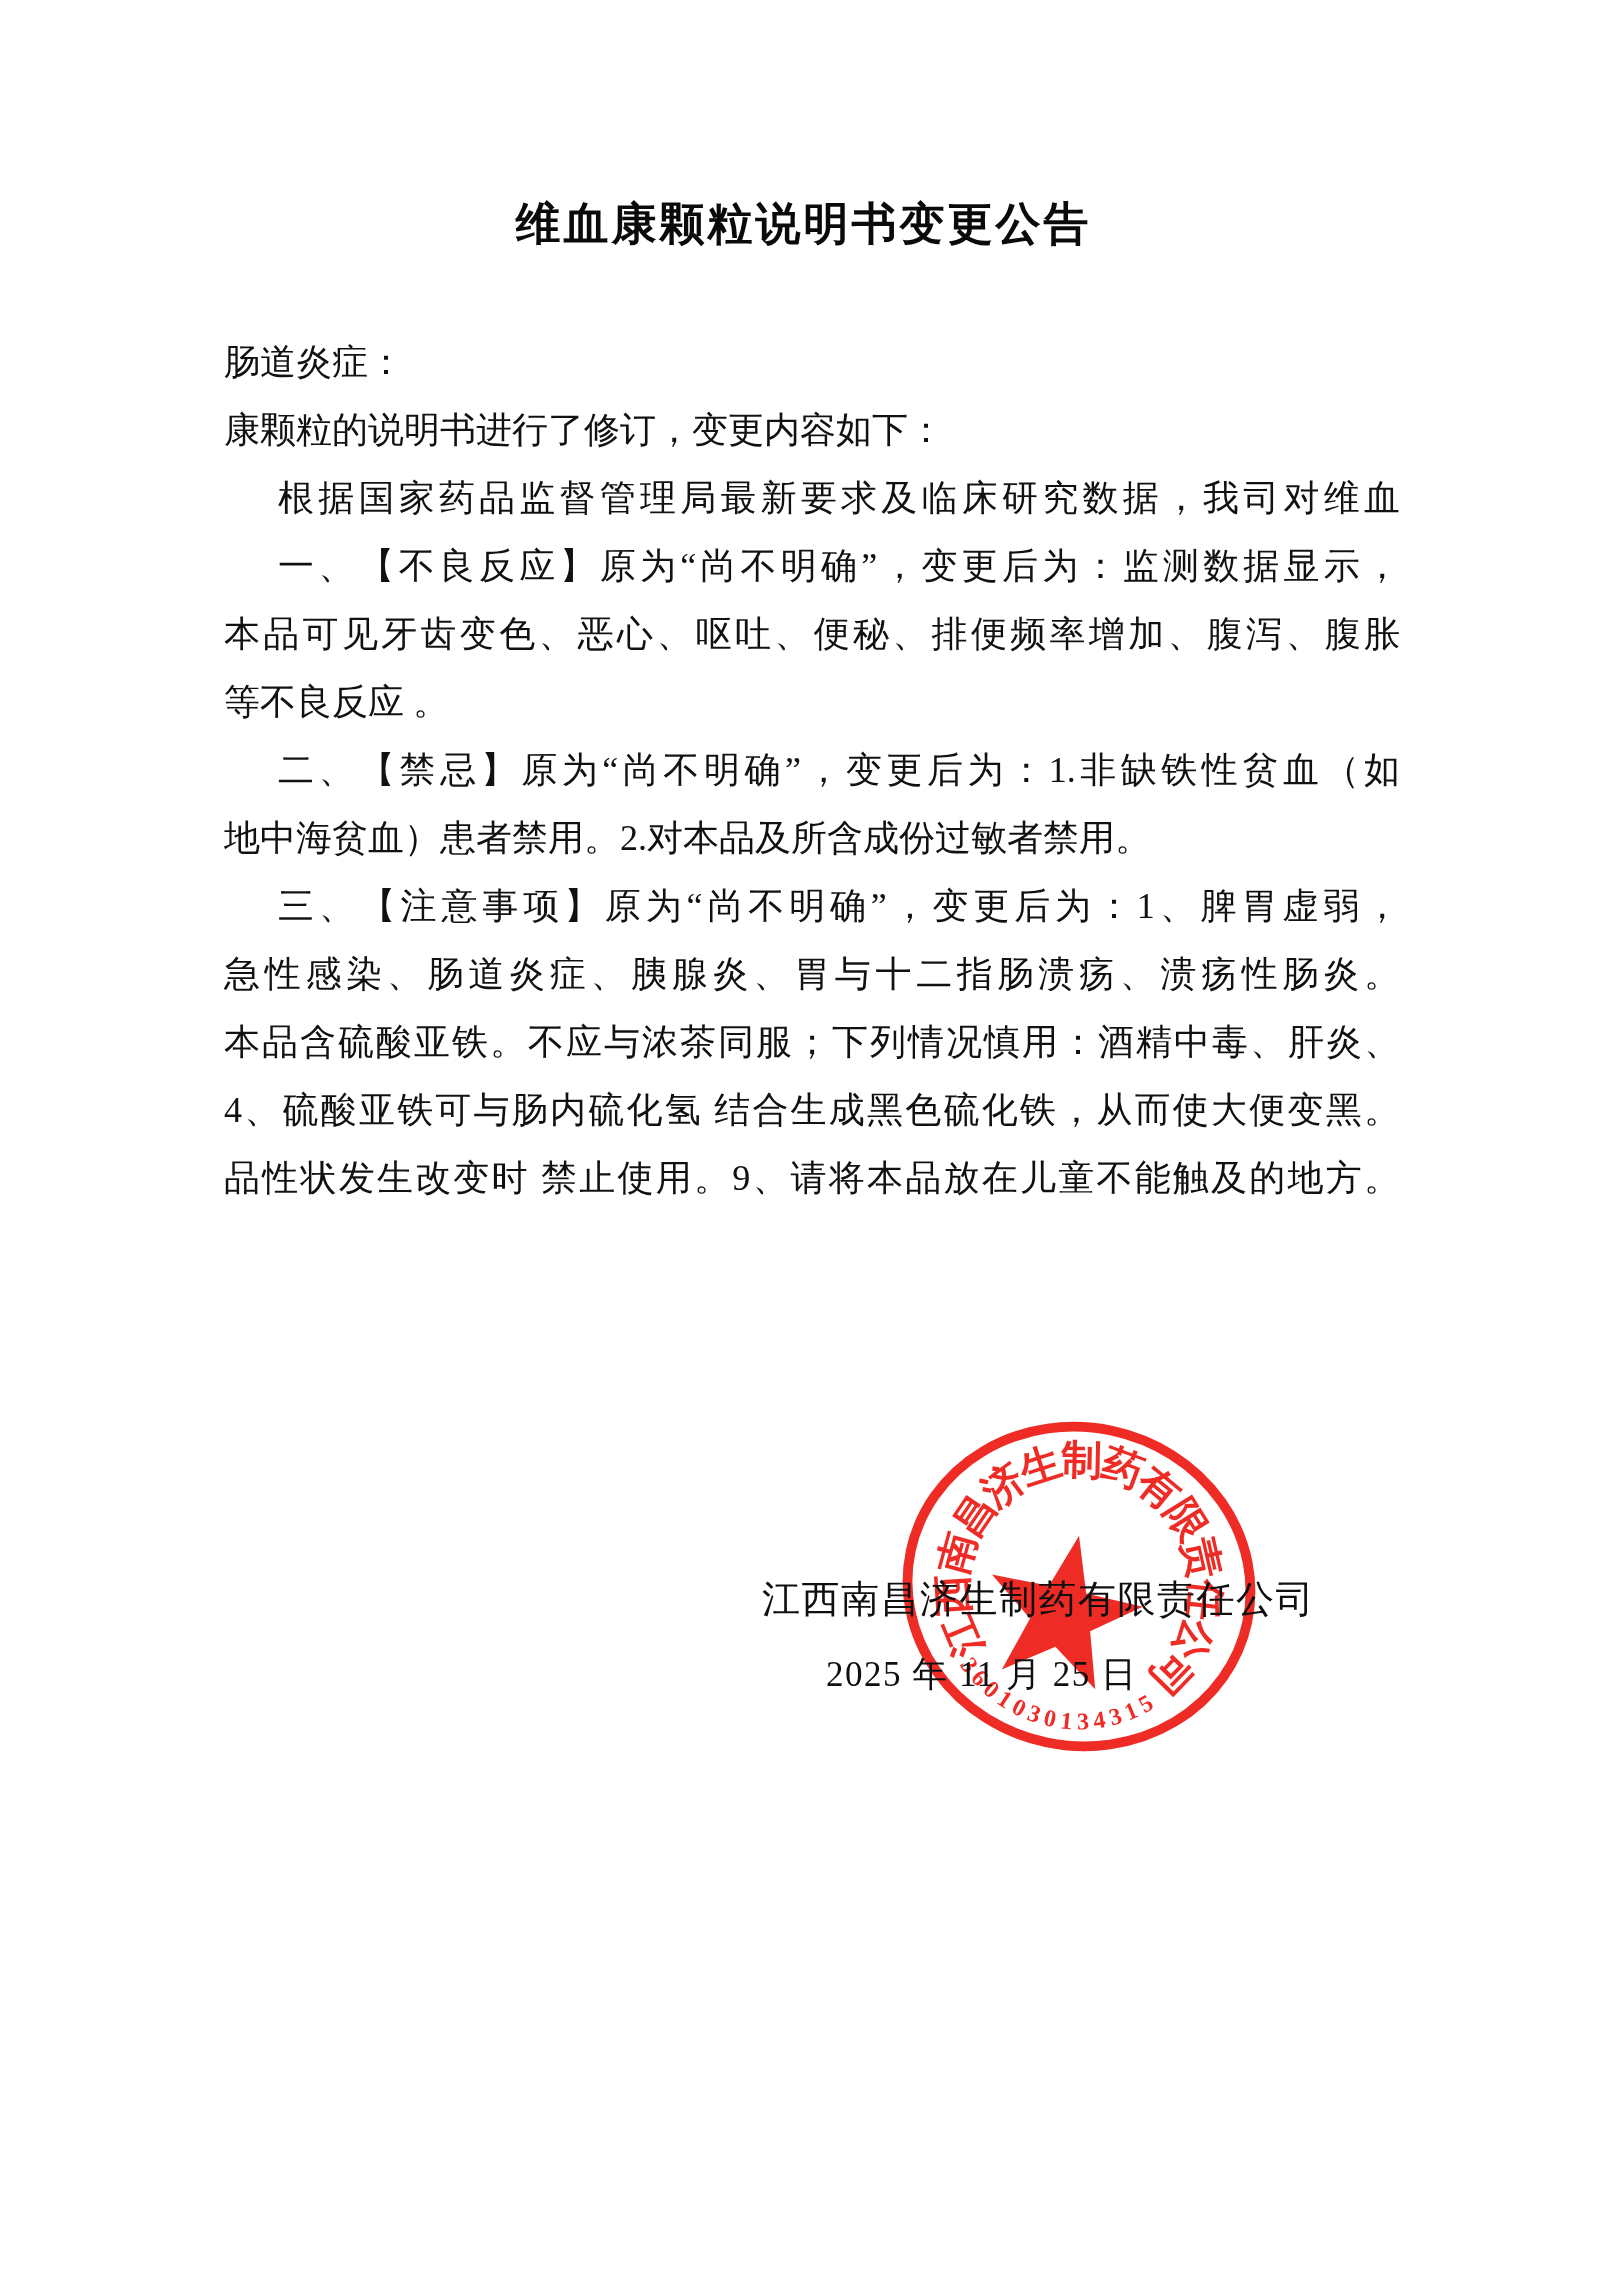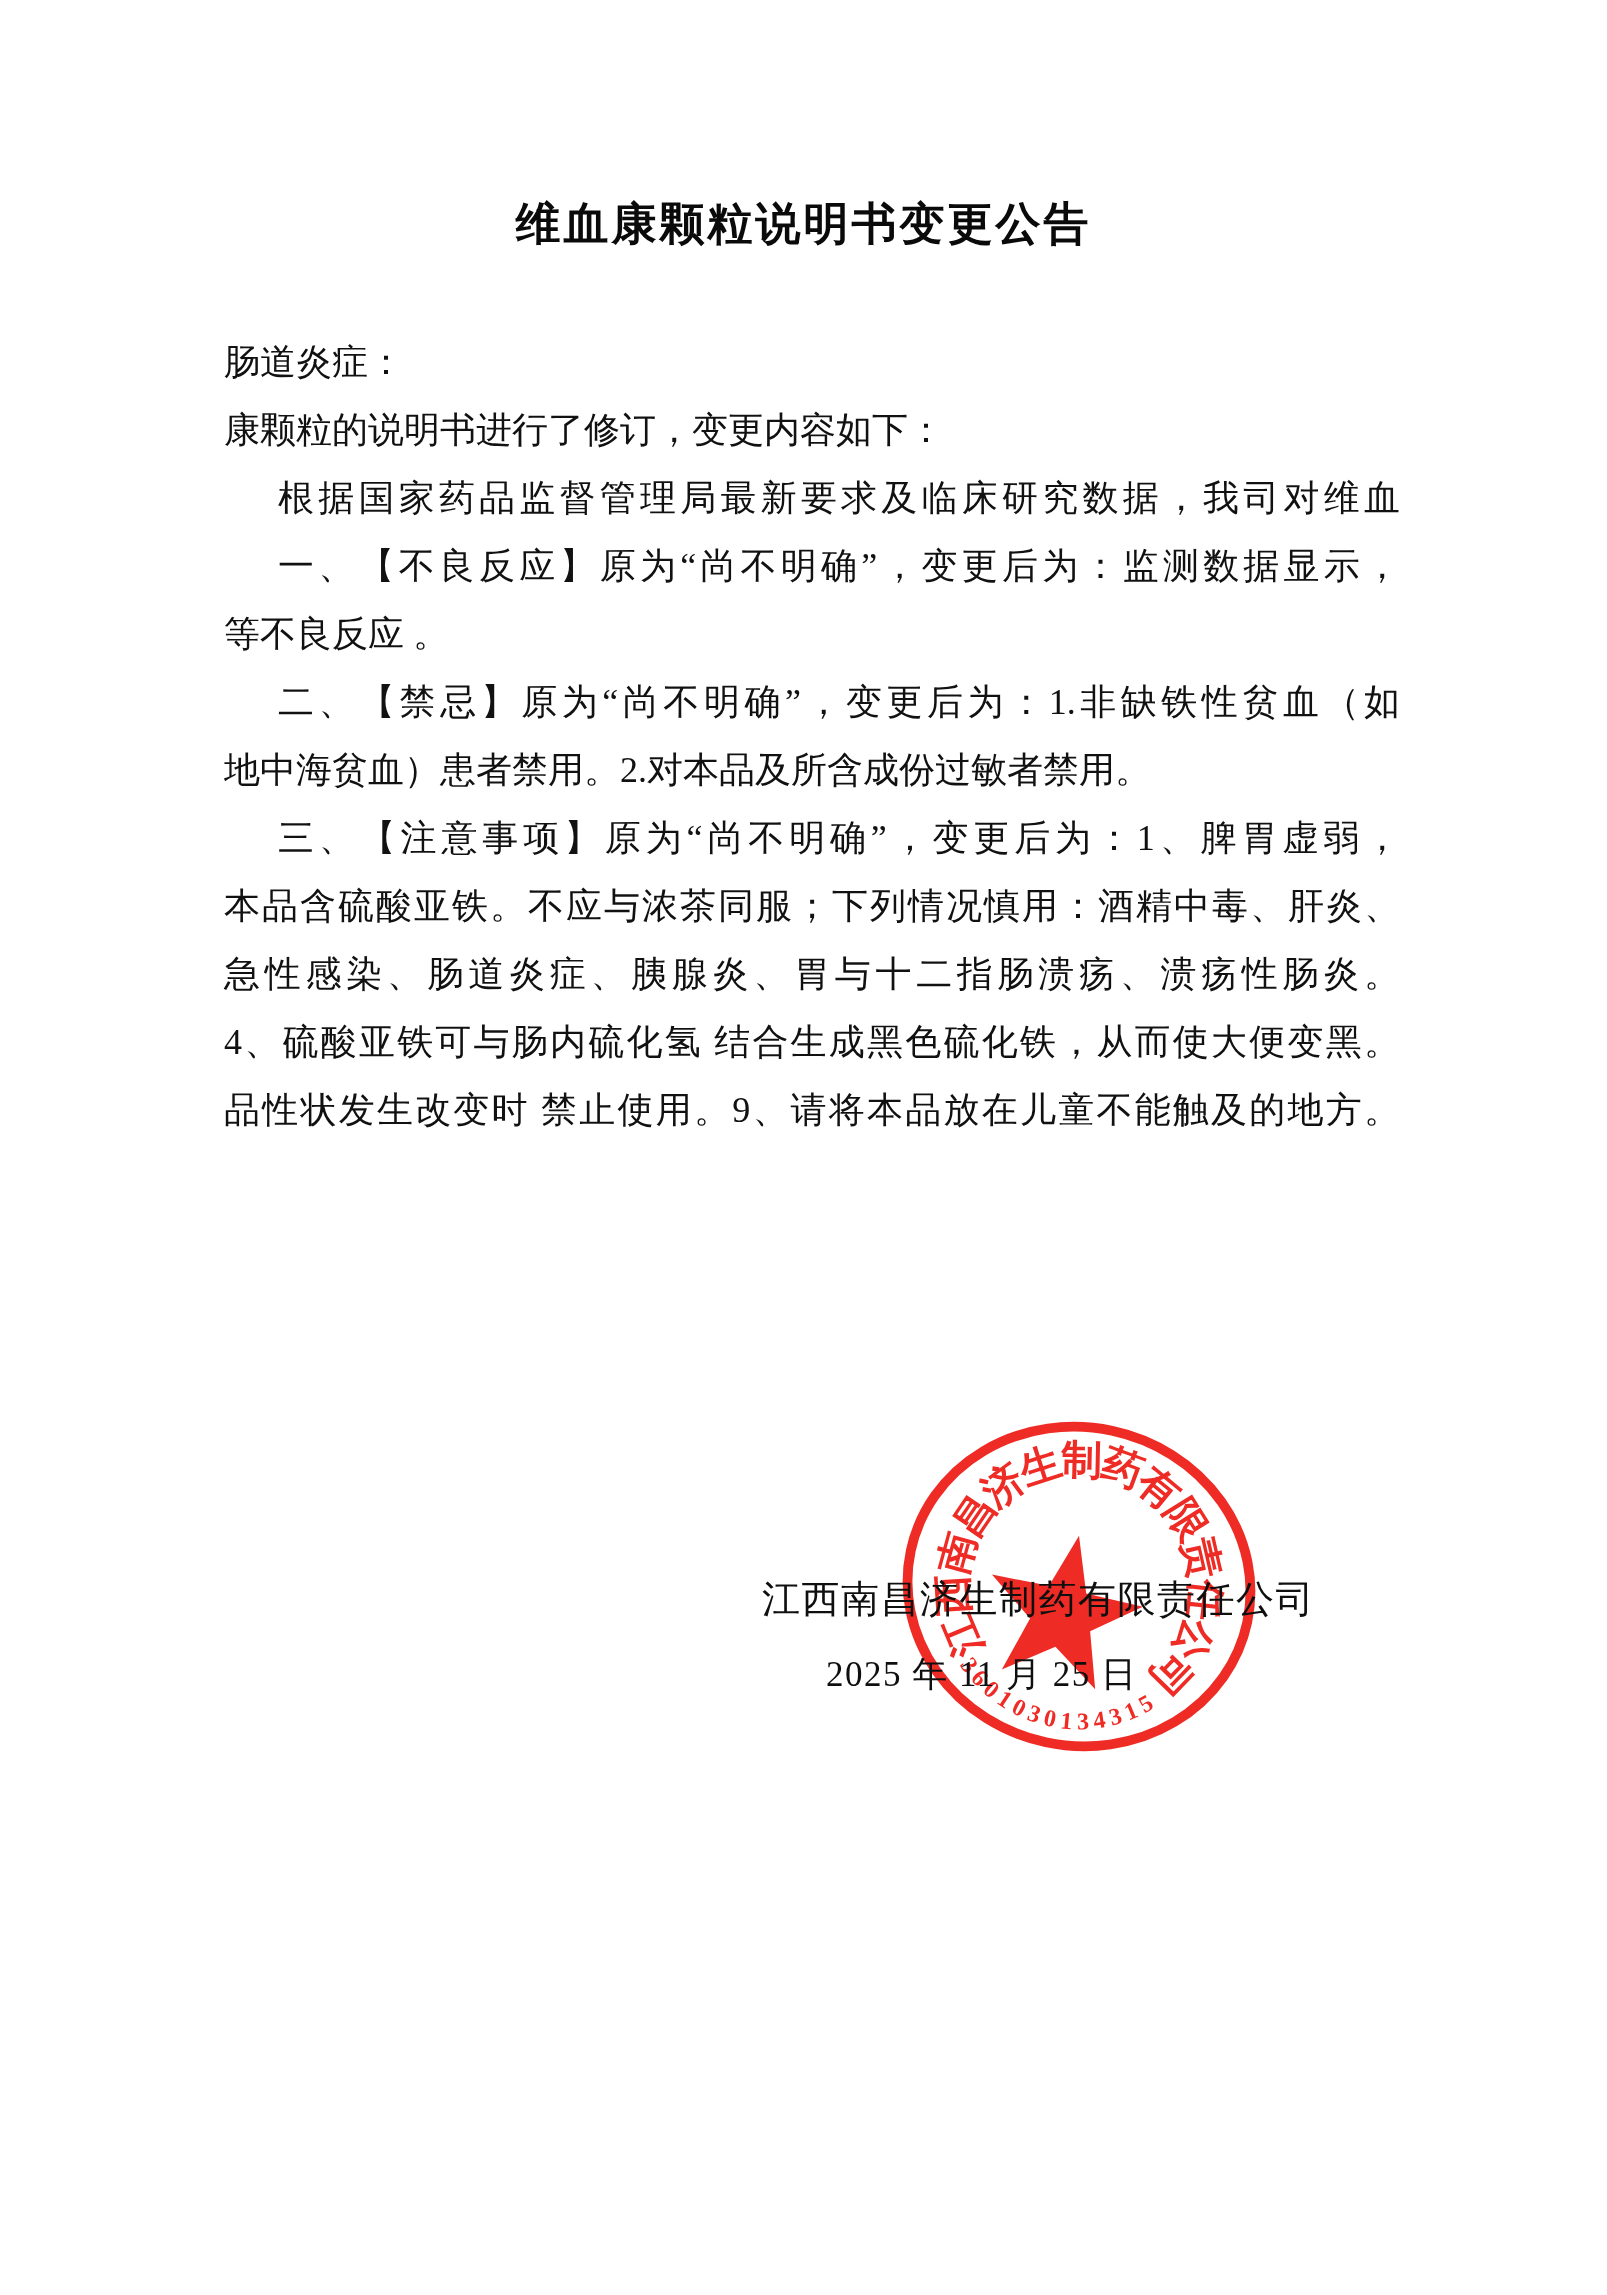--- a/index.html
+++ b/index.html
@@ -75,26 +75,27 @@
 
 <div id="sheet">
 
   <div class="doc-title">维血康颗粒说明书变更公告</div>
 
   <div class="body-text">
     <div class="line">肠道炎症：</div>
     <div class="line">康颗粒的说明书进行了修订，变更内容如下：</div>
     <div class="line indent fill">根据国家药品监督管理局最新要求及临床研究数据，我司对维血</div>
     <div class="line indent fill">一、【不良反应】原为“尚不明确”，变更后为：监测数据显示，</div>
+    <div class="line fill">本品可见牙齿变色、恶心、呕吐、便秘、排便频率增加、腹泻、腹胀</div>
     <div class="line">等不良反应 。</div>
     <div class="line indent fill">二、【禁忌】原为“尚不明确”，变更后为：1.非缺铁性贫血（如</div>
     <div class="line">地中海贫血）患者禁用。2.对本品及所含成份过敏者禁用。</div>
     <div class="line indent fill">三、【注意事项】原为“尚不明确”，变更后为：1、脾胃虚弱，</div>
+    <div class="line fill">急性感染、肠道炎症、胰腺炎、胃与十二指肠溃疡、溃疡性肠炎。</div>
     <div class="line fill">本品含硫酸亚铁。不应与浓茶同服；下列情况慎用：酒精中毒、肝炎、</div>
-    <div class="line fill">急性感染、肠道炎症、胰腺炎、胃与十二指肠溃疡、溃疡性肠炎。</div>
     <div class="line fill">4、硫酸亚铁可与肠内硫化氢 结合生成黑色硫化铁，从而使大便变黑。</div>
     <div class="line fill">品性状发生改变时 禁止使用。9、请将本品放在儿童不能触及的地方。</div>
   </div>
 
   <div class="sig-company">江西南昌济生制药有限责任公司</div>
   <div class="sig-date">2025 年 11 月 25 日</div>
 
   <svg class="seal-svg" viewBox="-250 -235 500 470" xmlns="http://www.w3.org/2000/svg">
     <g transform="rotate(12)">
       <ellipse cx="0" cy="0" rx="229" ry="212" fill="none" stroke="#ee2019" stroke-width="13"></ellipse>

